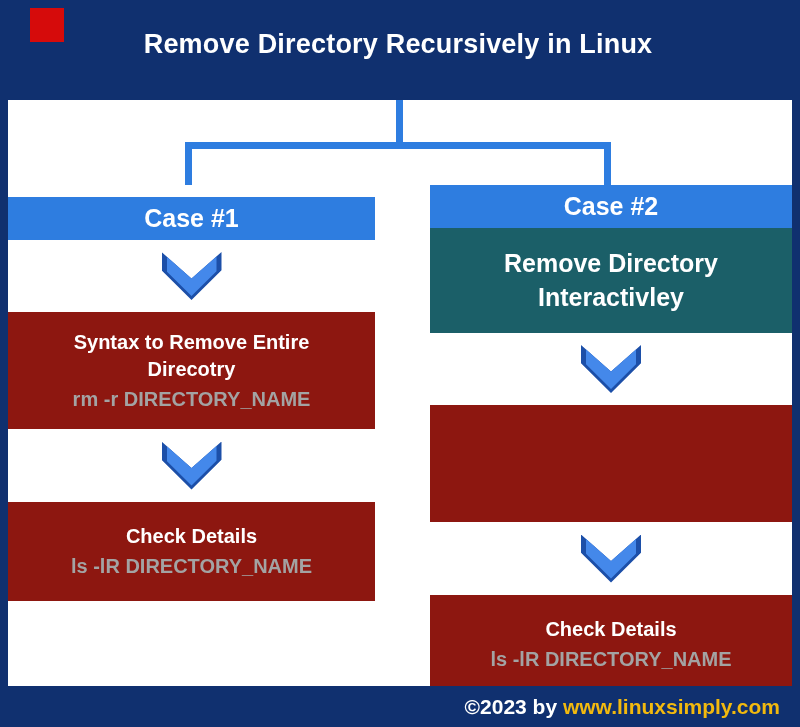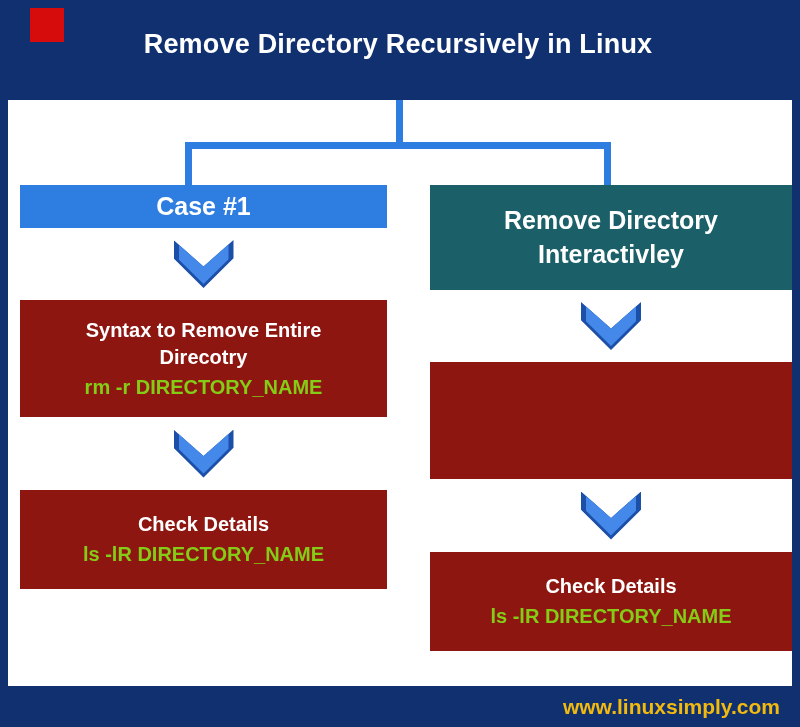--- a/index.html
+++ b/index.html
@@ -33,21 +33,21 @@
   .connector { position:absolute; background:#2e7de0; }
   .stem       { left:396px; top:100px; width:7px;  height:49px; }
   .cross      { left:185px; top:142px; width:426px; height:7px; }
   .drop-left  { left:185px; top:142px; width:7px;  height:43px; }
   .drop-right { left:604px; top:142px; width:7px;  height:43px; }
 
   .column {
     position:absolute; top:185px;
     display:flex; flex-direction:column;
   }
-  .col-left  { left:20px;   width:367px; }
+  .col-left  { left:8px;   width:367px;margin-top:12px; }
   .col-right { left:430px; width:362px; }
 
   .case-header {
     height:43px; background:#2e7de0; color:#ffffff;
     display:flex; align-items:center; justify-content:center;
     font-size:25px;
   }
   .teal-box {
     height:105px; background:#1b5f68; color:#ffffff;
     display:flex; align-items:center; justify-content:center;
@@ -69,21 +69,21 @@
   }
 
   .red-box {
     background:#8d1710; color:#ffffff;
     display:flex; flex-direction:column;
     align-items:center; justify-content:center;
     text-align:center; font-size:20px; line-height:1.35;
   }
   .syntax-box  { height:117px; }
   .details-box { height:99px; }
-  .box-command { color:#84cc16; margin-top:3px; }
+  .box-command { color:#a3a3a3; margin-top:3px; }
 
   .footer {
     position:absolute; left:8px; right:8px; bottom:0; height:41px;
     background:#10306f;
     display:flex; align-items:center; justify-content:flex-end;
     padding-right:12px;
     font-size:21px;
   }
   .footer .copy { color:#ffffff; white-space:pre; }
   .footer .site { color:#f2b90e; }
@@ -123,20 +123,23 @@
         <div class="chevron-inner"></div>
       </div>
     </div>
     <div class="red-box details-box">
       <div class="box-title">Check Details</div>
       <div class="box-command">ls -lR DIRECTORY_NAME</div>
     </div>
   </div>
 
   <div class="column col-right">
+    <div class="case-header">
+      <span>Case #2</span>
+    </div>
     <div class="teal-box">
       <span>Remove Directory
 Interactivley</span>
     </div>
     <div class="arrow-zone">
       <div class="chevron">
         <div class="chevron-inner"></div>
       </div>
     </div>
     <div class="red-box syntax-box">
@@ -146,16 +149,17 @@
         <div class="chevron-inner"></div>
       </div>
     </div>
     <div class="red-box details-box">
       <div class="box-title">Check Details</div>
       <div class="box-command">ls -lR DIRECTORY_NAME</div>
     </div>
   </div>
 
   <div class="footer">
+    <span class="copy">©2023 by </span>
     <span class="site">www.linuxsimply.com</span>
   </div>
 
 </div>
 
 </body></html>

